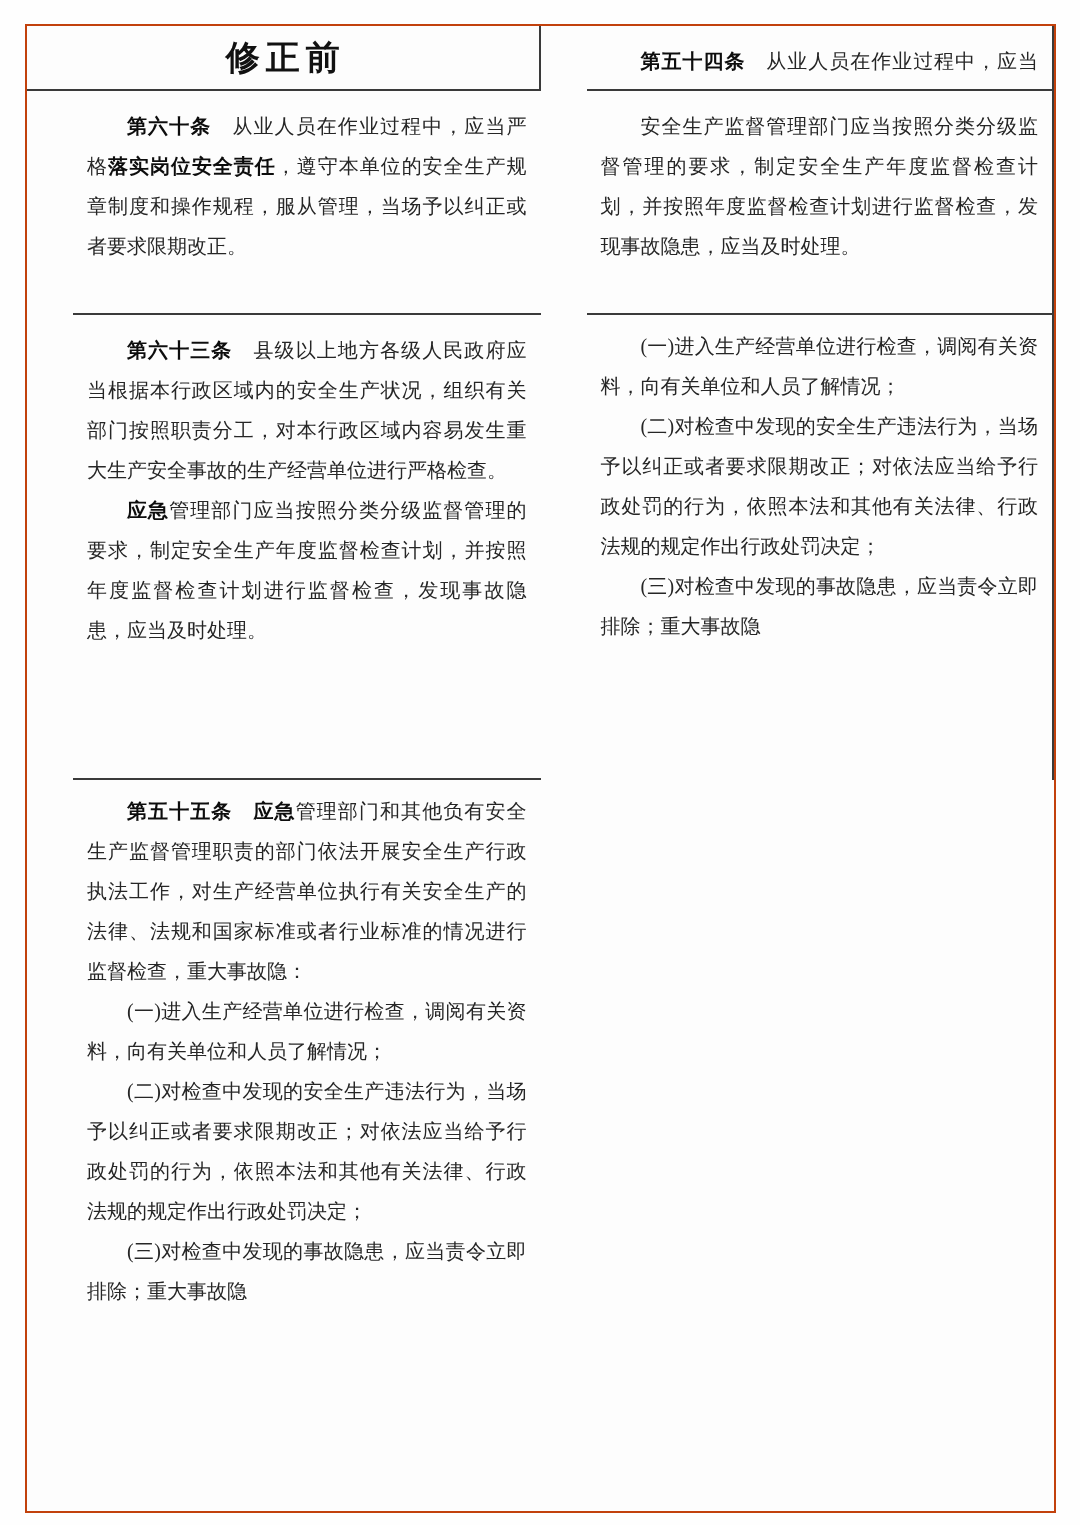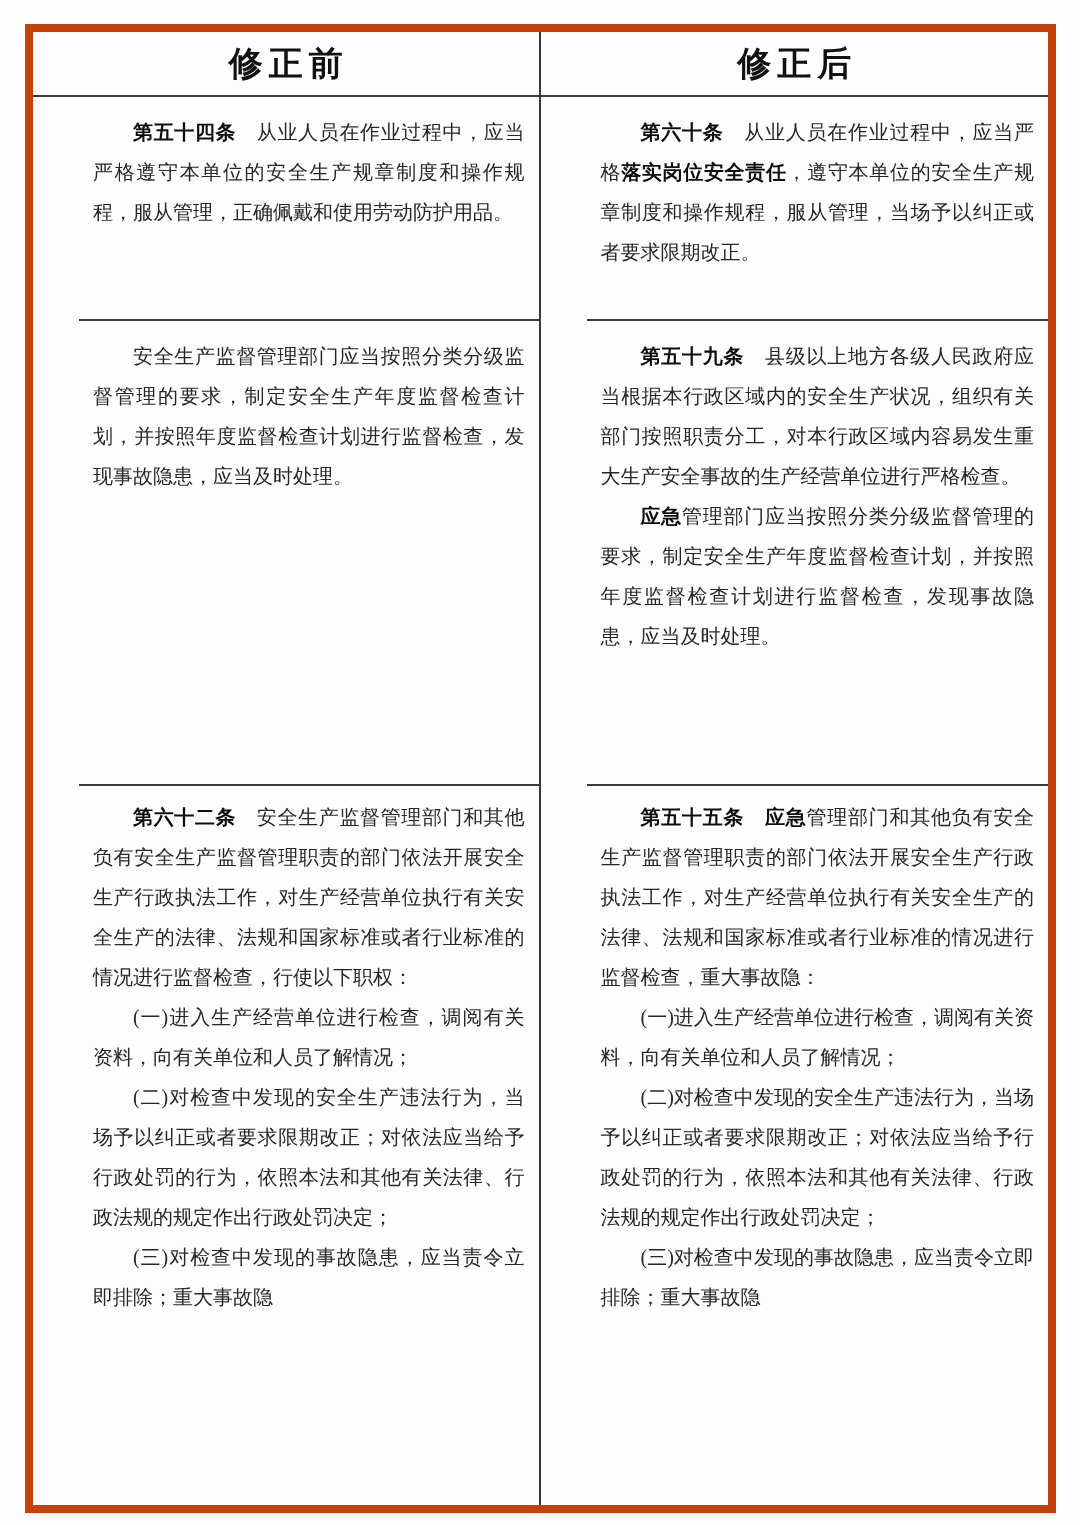--- a/index.html
+++ b/index.html
@@ -11,21 +11,21 @@
     background: #fefefe;
     overflow: hidden;
     font-family: "Liberation Serif", "DejaVu Serif", serif;
   }
   .doc-table {
     position: absolute;
     left: 25px;
     top: 24px;
     width: 1031px;
     height: 1489px;
-    border: 8px solid #c2410c;
+    border: 2px solid #c2410c;
     background: #fdfdfd;
     display: grid;
     grid-template-columns: 1fr 1fr;
     grid-template-rows: 65px 224px 465px 1fr;
     overflow: hidden;
   }
   .cell {
     overflow: hidden;
     background: #fdfdfd;
   }
@@ -66,41 +66,37 @@
 </style>
 </head>
 <body>
 
 <div class="page">
   <div class="doc-table">
 
     <div class="cell col-left row-header header-cell">
       <span class="header-label">修正前</span>
     </div>
-    <div class="cell row-header header-cell">
-      <span class="header-label">修正后</span>
-    </div>
 
     <div class="cell col-left row-1 body-cell">
         <p><span class="bold">第五十四条</span><span>　从业人员在作业过程中，应当严格遵守本单位的安全生产规章制度和操作规程，服从管理，正确佩戴和使用劳动防护用品。</span></p>
       </div>
     <div class="cell row-1 body-cell">
         <p><span class="bold">第六十条</span><span>　从业人员在作业过程中，应当严格</span><span class="bold">落实岗位安全责任</span><span>，遵守本单位的安全生产规章制度和操作规程，服从管理，当场予以纠正或者要求限期改正。</span></p>
       </div>
 
     <div class="cell col-left row-2 body-cell">
         <p><span>安全生产监督管理部门应当按照分类分级监督管理的要求，制定安全生产年度监督检查计划，并按照年度监督检查计划进行监督检查，发现事故隐患，应当及时处理。</span></p>
       </div>
     <div class="cell row-2 body-cell">
-        <p><span class="bold">第五十九条</span><span>　县级以上地方各级人民政府应当根据本行政区域内的安全生产状况，组织有关部门按照职责分工，对本行政区域内容易发生重大生产安全事故的生产经营单位进行严格检查。</span></p>
+        <p><span class="bold">第六十三条</span><span>　县级以上地方各级人民政府应当根据本行政区域内的安全生产状况，组织有关部门按照职责分工，对本行政区域内容易发生重大生产安全事故的生产经营单位进行严格检查。</span></p>
         <p><span class="bold">应急</span><span>管理部门应当按照分类分级监督管理的要求，制定安全生产年度监督检查计划，并按照年度监督检查计划进行监督检查，发现事故隐患，应当及时处理。</span></p>
       </div>
 
     <div class="cell col-left row-3 body-cell">
-        <p><span class="bold">第六十二条</span><span>　安全生产监督管理部门和其他负有安全生产监督管理职责的部门依法开展安全生产行政执法工作，对生产经营单位执行有关安全生产的法律、法规和国家标准或者行业标准的情况进行监督检查，行使以下职权：</span></p>
         <p><span>(一)进入生产经营单位进行检查，调阅有关资料，向有关单位和人员了解情况；</span></p>
         <p><span>(二)对检查中发现的安全生产违法行为，当场予以纠正或者要求限期改正；对依法应当给予行政处罚的行为，依照本法和其他有关法律、行政法规的规定作出行政处罚决定；</span></p>
         <p><span>(三)对检查中发现的事故隐患，应当责令立即排除；重大事故隐</span></p>
       </div>
     <div class="cell row-3 body-cell">
         <p><span class="bold">第五十五条</span><span>　</span><span class="bold">应急</span><span>管理部门和其他负有安全生产监督管理职责的部门依法开展安全生产行政执法工作，对生产经营单位执行有关安全生产的法律、法规和国家标准或者行业标准的情况进行监督检查，重大事故隐：</span></p>
         <p><span>(一)进入生产经营单位进行检查，调阅有关资料，向有关单位和人员了解情况；</span></p>
         <p><span>(二)对检查中发现的安全生产违法行为，当场予以纠正或者要求限期改正；对依法应当给予行政处罚的行为，依照本法和其他有关法律、行政法规的规定作出行政处罚决定；</span></p>
         <p><span>(三)对检查中发现的事故隐患，应当责令立即排除；重大事故隐</span></p>
       </div>

